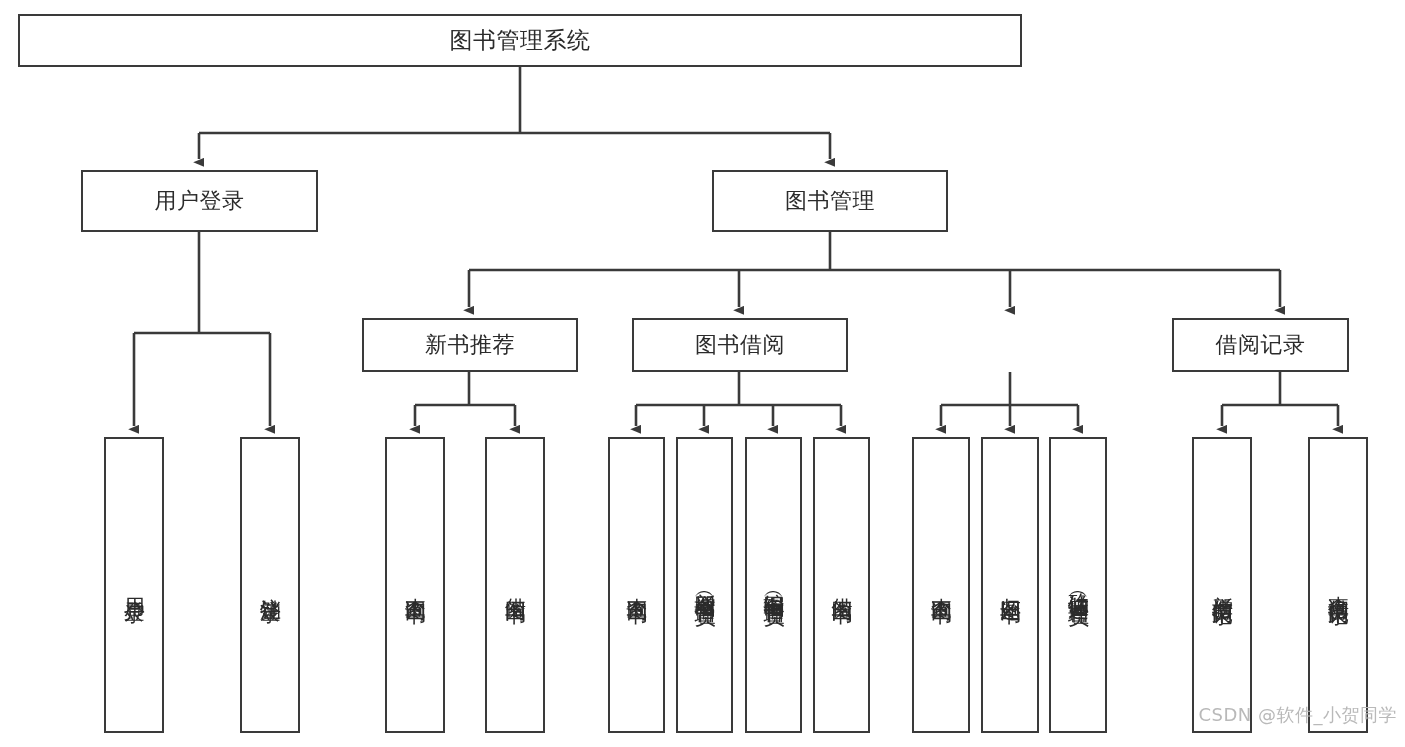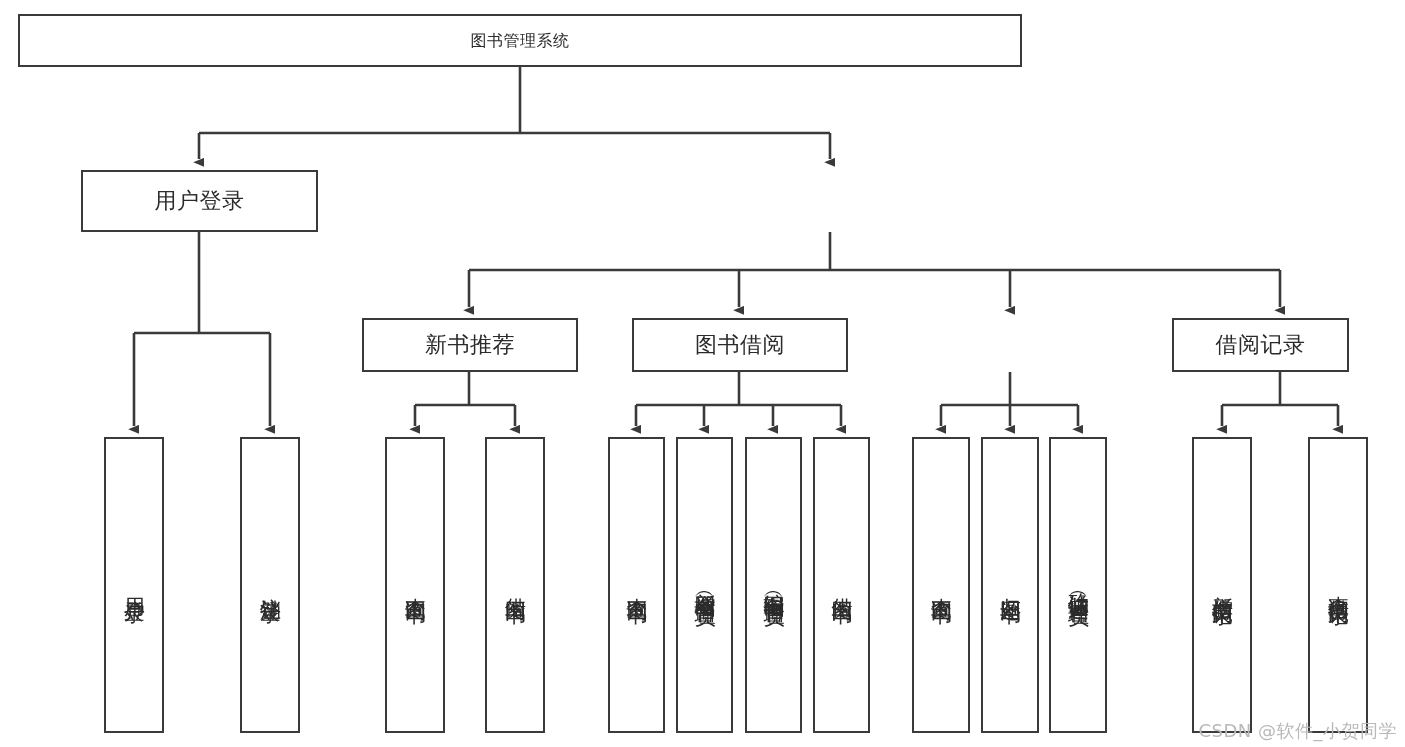--- a/index.html
+++ b/index.html
@@ -41,41 +41,41 @@
     text-align: center;
     line-height: 1.12;
     letter-spacing: 0.5px;
   }
   
   .node.horiz .label {
     font-size: 22px;
     writing-mode: horizontal-tb;
   }
   .node.root .label {
-    font-size: 16px;
+    font-size: 23px;
     font-family: Liberation Serif, serif;
   }
   
   .node.vert {
     align-items: center;
     justify-content: center;
     padding: 4px 0;
   }
   .node.vert .label {
     writing-mode: vertical-rl;
     text-orientation: upright;
     font-size: 21px;
     line-height: 1.18;
     letter-spacing: 2px;
     max-height: 100%;
   }
   #watermark {
     position: absolute;
     right: 8px;
-    bottom: 4px;
+    bottom: 20px;
     font-size: 18px;
     color: #b9b9b9;
     z-index: 6;
     white-space: nowrap;
     letter-spacing: 0.5px;
   }
 </style>
 </head>
 <body>
 
@@ -132,20 +132,23 @@
   </svg>
 
   <div class="node horiz root" style="left:18px; top:14px; width:1004px; height:53px;">
     <span class="label">图书管理系统</span>
   </div>
 
   <div class="node horiz" style="left:81px; top:170px; width:237px; height:62px;">
     <span class="label">用户登录</span>
   </div>
 
+  <div class="node horiz" style="left:712px; top:170px; width:236px; height:62px;">
+    <span class="label">图书管理</span>
+  </div>
 
   <div class="node horiz" style="left:632px; top:318px; width:216px; height:54px;">
     <span class="label">图书借阅</span>
   </div>
 
   <div class="node horiz" style="left:362px; top:318px; width:216px; height:54px;">
     <span class="label">新书推荐</span>
   </div>
 
 

